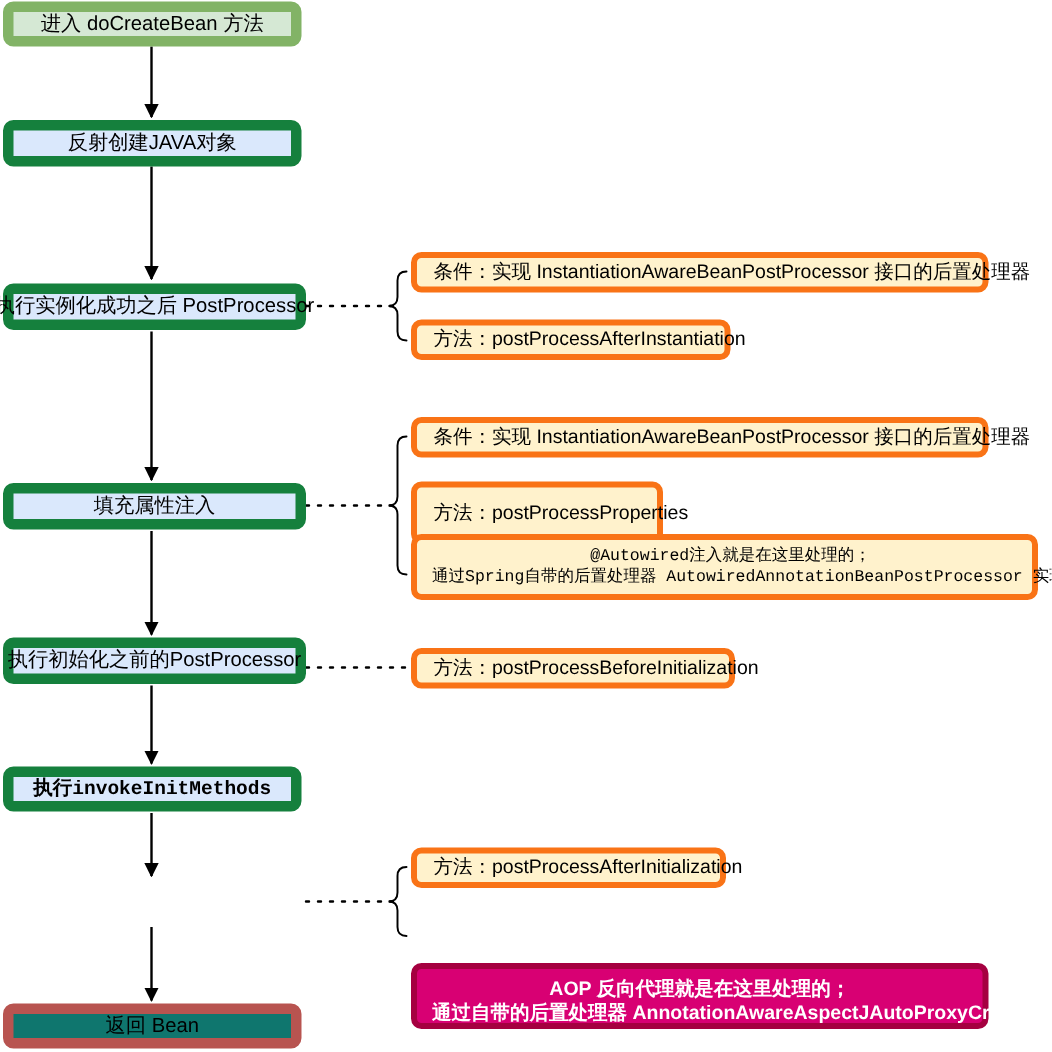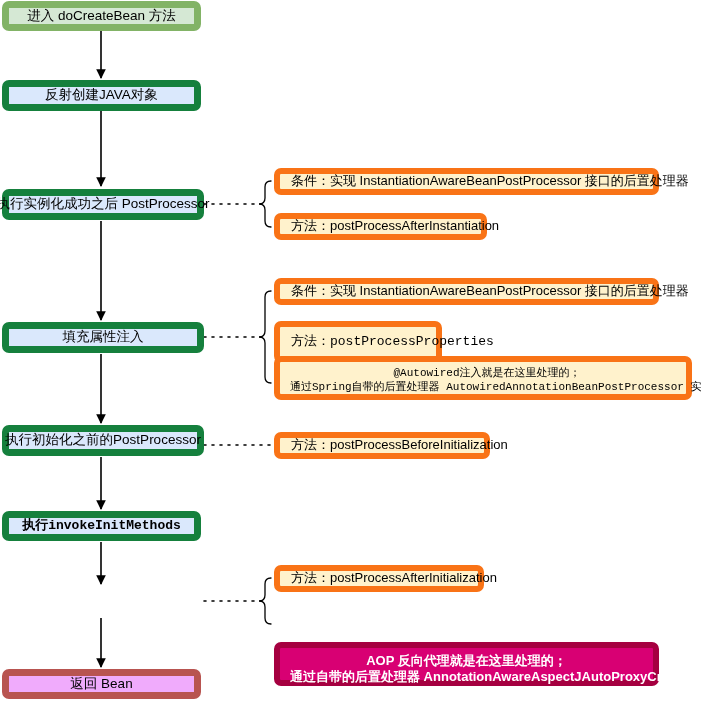--- a/index.html
+++ b/index.html
@@ -35,34 +35,34 @@
     text-align: center;
     line-height: 1.2;
     white-space: nowrap;
     letter-spacing: 0px;
   }
   .node.green {
     background: #d5e8d4;
     border-color: #82b366;
   }
   .node.red {
-    background: #f0abfc;
+    background: #0f766e;
     border-color: #b85450;
   }
   .node.mono {
     font-family: "Liberation Mono", "DejaVu Sans Mono", monospace;
     font-size: 13px;
     font-weight: bold;
   }
   
   .note {
     position: absolute;
     box-sizing: border-box;
     border-radius: 7px;
-    border: 6px solid #f97316;
+    border: 4px solid #f97316;
     background: #fff2cc;
     color: #000000;
     font-size: 13px;
     display: flex;
     align-items: center;
     padding: 0 11px;
     line-height: 1.25;
     white-space: nowrap;
   }
   .note.magenta {
@@ -152,21 +152,21 @@
 
 
   <div class="node red" style="left:2px;  top:669px; width:199px; height:30px;">返回 Bean</div>
 
   <div class="note" style="left:274px; top:168px; width:385px; height:27px;">条件：实现 InstantiationAwareBeanPostProcessor 接口的后置处理器</div>
 
   <div class="note" style="left:274px; top:213px; width:213px; height:27px;">方法：postProcessAfterInstantiation</div>
 
   <div class="note" style="left:274px; top:278px; width:385px; height:27px;">条件：实现 InstantiationAwareBeanPostProcessor 接口的后置处理器</div>
 
-  <div class="note" style="left:274px; top:321px; width:168px; height:42px;font-family:Liberation Mono, monospace;">方法：postProcessProperties</div>
+  <div class="note" style="left:274px; top:321px; width:168px; height:42px;">方法：postProcessProperties</div>
 
   <div class="note monoblock" style="left:274px; top:356px; width:418px; height:44px;">
     <span class="line1">@Autowired注入就是在这里处理的；</span>
     <span class="line2">通过Spring自带的后置处理器 AutowiredAnnotationBeanPostProcessor 实现</span>
   </div>
 
   <div class="note" style="left:274px; top:432px; width:216px; height:27px;">方法：postProcessBeforeInitialization</div>
 
   <div class="note" style="left:274px; top:565px; width:210px; height:27px;">方法：postProcessAfterInitialization</div>
 

